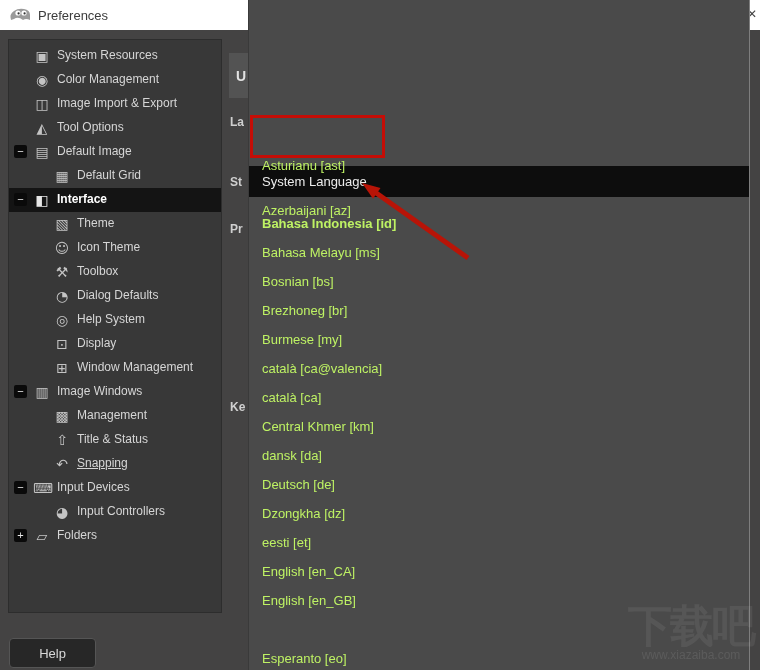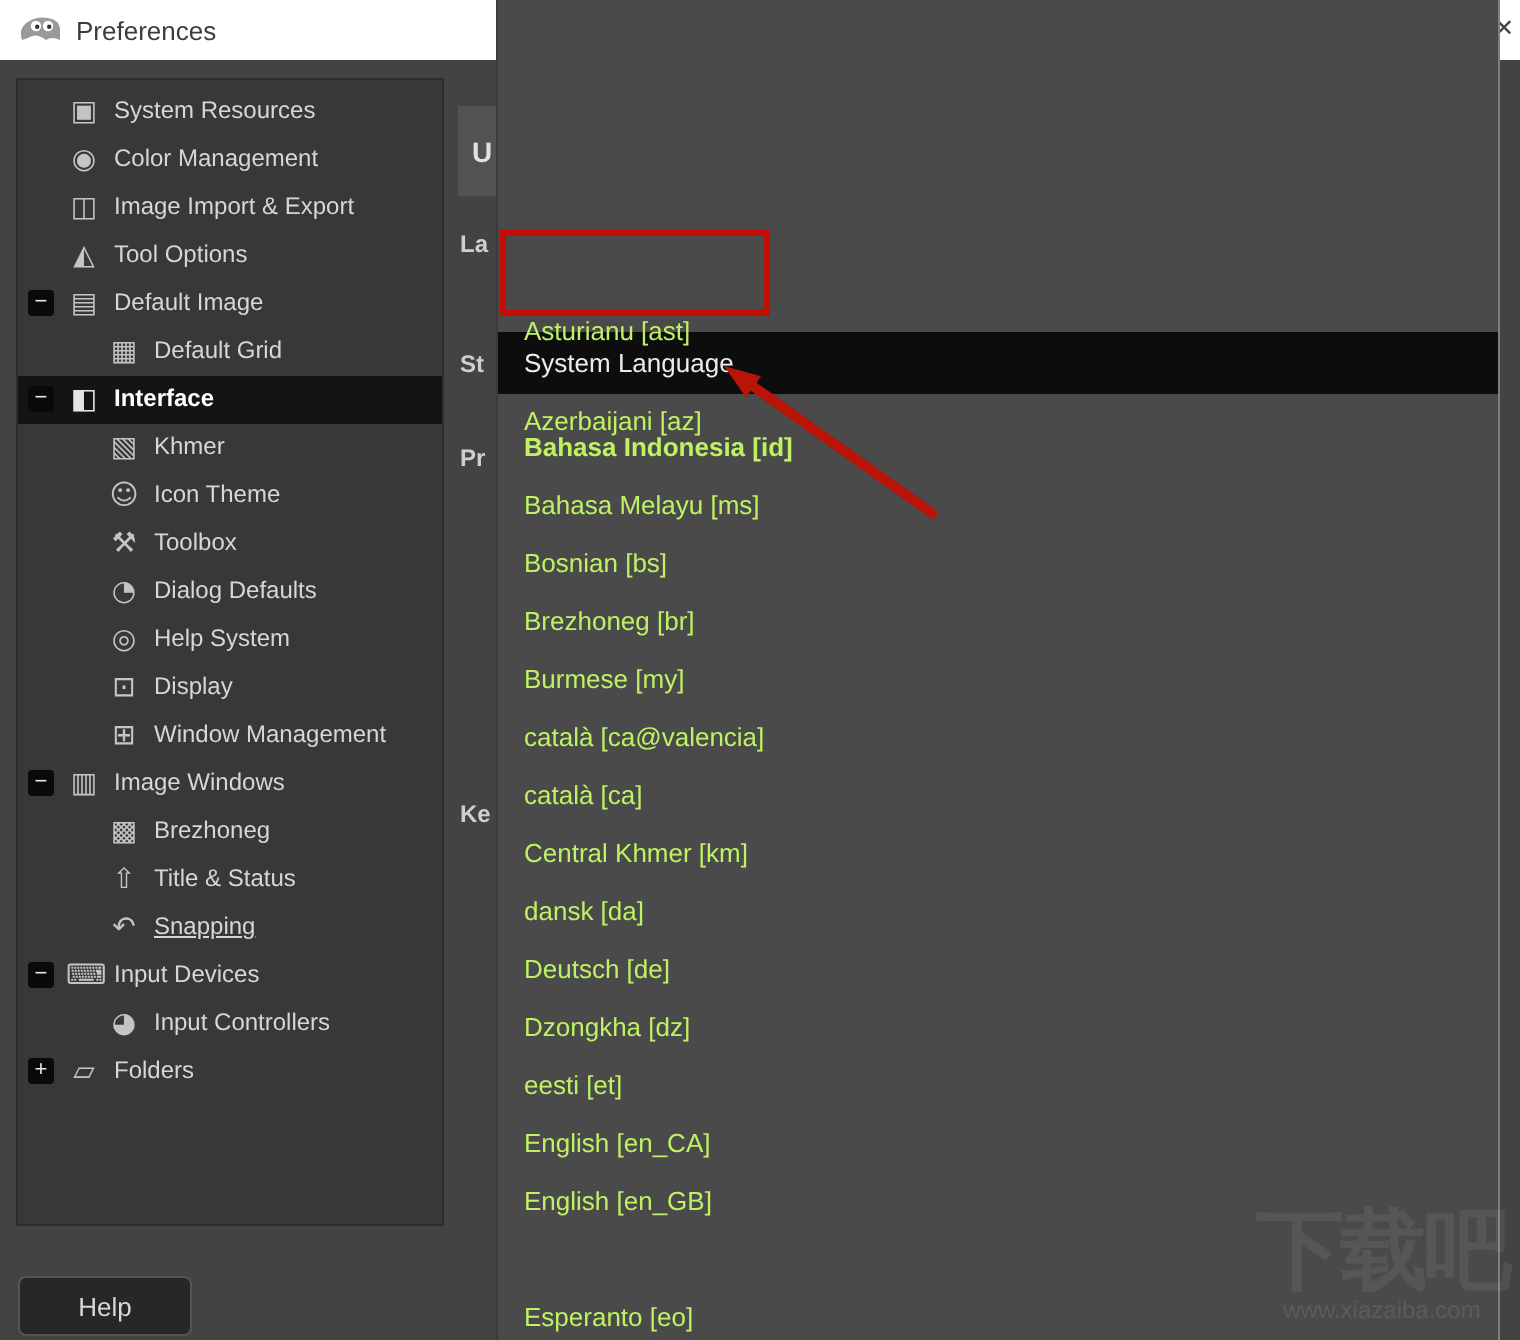--- a/index.html
+++ b/index.html
@@ -93,21 +93,21 @@
       <span class="ticon" style="left: 44px;">▦</span>
       <span class="tlabel" style="left: 68px;">Default Grid</span>
     </div>
     <div class="trow sel" style="top: 148px;">
       <span class="expander">−</span>
       <span class="ticon" style="left: 24px;">◧</span>
       <span class="tlabel" style="left: 48px; font-weight: bold;">Interface</span>
     </div>
     <div class="trow" style="top: 172px;">
       <span class="ticon" style="left: 44px;">▧</span>
-      <span class="tlabel" style="left: 68px;">Khmer</span>
+      <span class="tlabel" style="left: 68px;">Theme</span>
     </div>
     <div class="trow" style="top: 196px;">
       <span class="ticon" style="left: 44px;">☺</span>
       <span class="tlabel" style="left: 68px;">Icon Theme</span>
     </div>
     <div class="trow" style="top: 220px;">
       <span class="ticon" style="left: 44px;">⚒</span>
       <span class="tlabel" style="left: 68px;">Toolbox</span>
     </div>
     <div class="trow" style="top: 244px;">
@@ -126,21 +126,21 @@
       <span class="ticon" style="left: 44px;">⊞</span>
       <span class="tlabel" style="left: 68px;">Window Management</span>
     </div>
     <div class="trow" style="top: 340px;">
       <span class="expander">−</span>
       <span class="ticon" style="left: 24px;">▥</span>
       <span class="tlabel" style="left: 48px;">Image Windows</span>
     </div>
     <div class="trow" style="top: 364px;">
       <span class="ticon" style="left: 44px;">▩</span>
-      <span class="tlabel" style="left: 68px;">Brezhoneg</span>
+      <span class="tlabel" style="left: 68px;">Management</span>
     </div>
     <div class="trow" style="top: 388px;">
       <span class="ticon" style="left: 44px;">⇧</span>
       <span class="tlabel" style="left: 68px;">Title &amp; Status</span>
     </div>
     <div class="trow" style="top: 412px;">
       <span class="ticon" style="left: 44px;">↶</span>
       <span class="tlabel" style="left: 68px; text-decoration: underline;">Snapping</span>
     </div>
     <div class="trow" style="top: 436px;">

